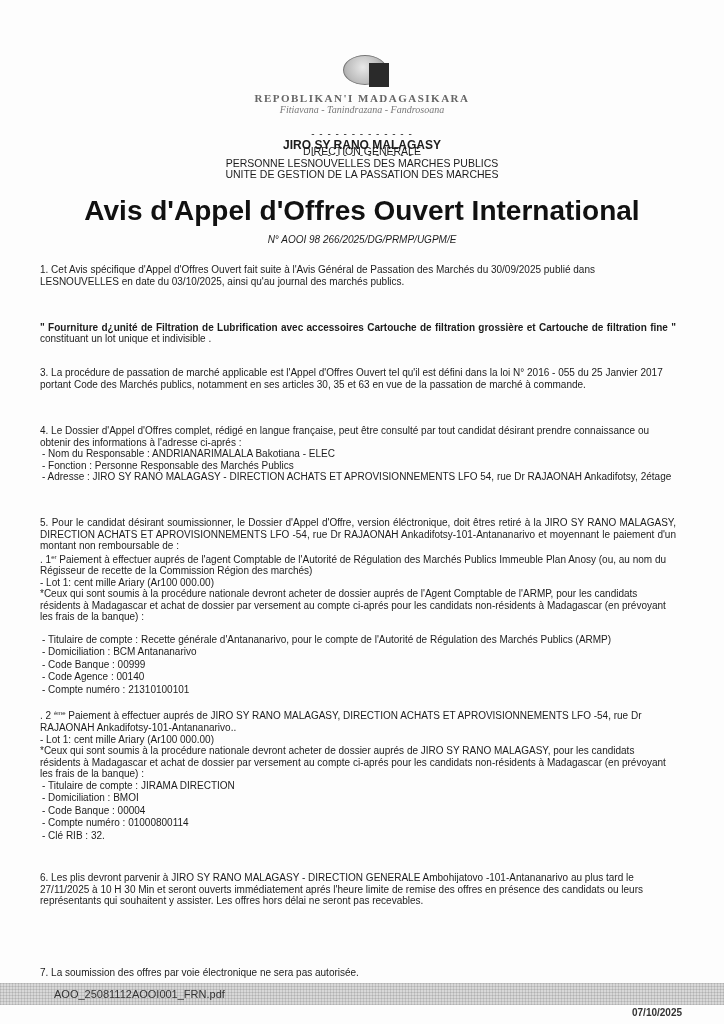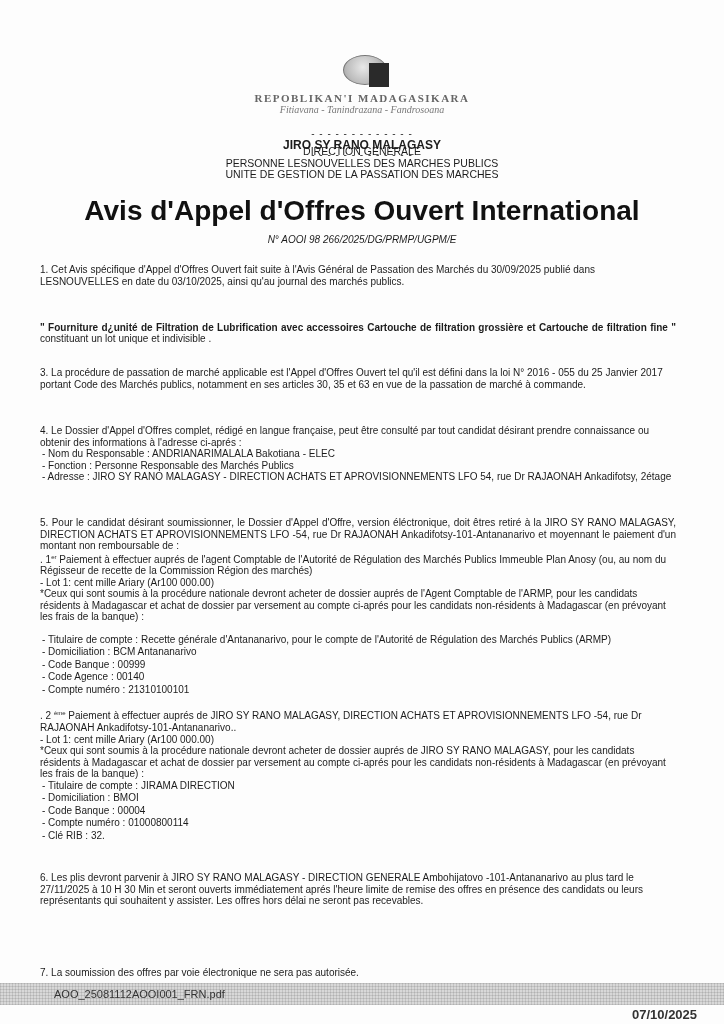--- a/index.html
+++ b/index.html
@@ -41,21 +41,21 @@
   .footer-band {
     position:absolute; left:0; top:983px; width:724px; height:22px;
     background: repeating-linear-gradient(90deg, #c9c9c9 0 1px, #e3e3e3 1px 3px),
                 repeating-linear-gradient(0deg, #d0d0d0 0 1px, #ececec 1px 3px);
     background-blend-mode: multiply; opacity:0.85;
   }
   .footer-file {
     position:absolute; left:54px; top:988px; font-size:11px; color:#333;
   }
   .footer-date {
-    position:absolute; left:632px; top:1007px; font-size:13px; color:#333; font-weight:bold;
+    position:absolute; left:632px; top:1007px; font-size:10px; color:#333; font-weight:bold;
   }
   sup { font-size:6px; }
 </style>
 </head>
 <body>
 
 <div class="page">
 
   <div class="emblem">
     <div class="disc"></div>

